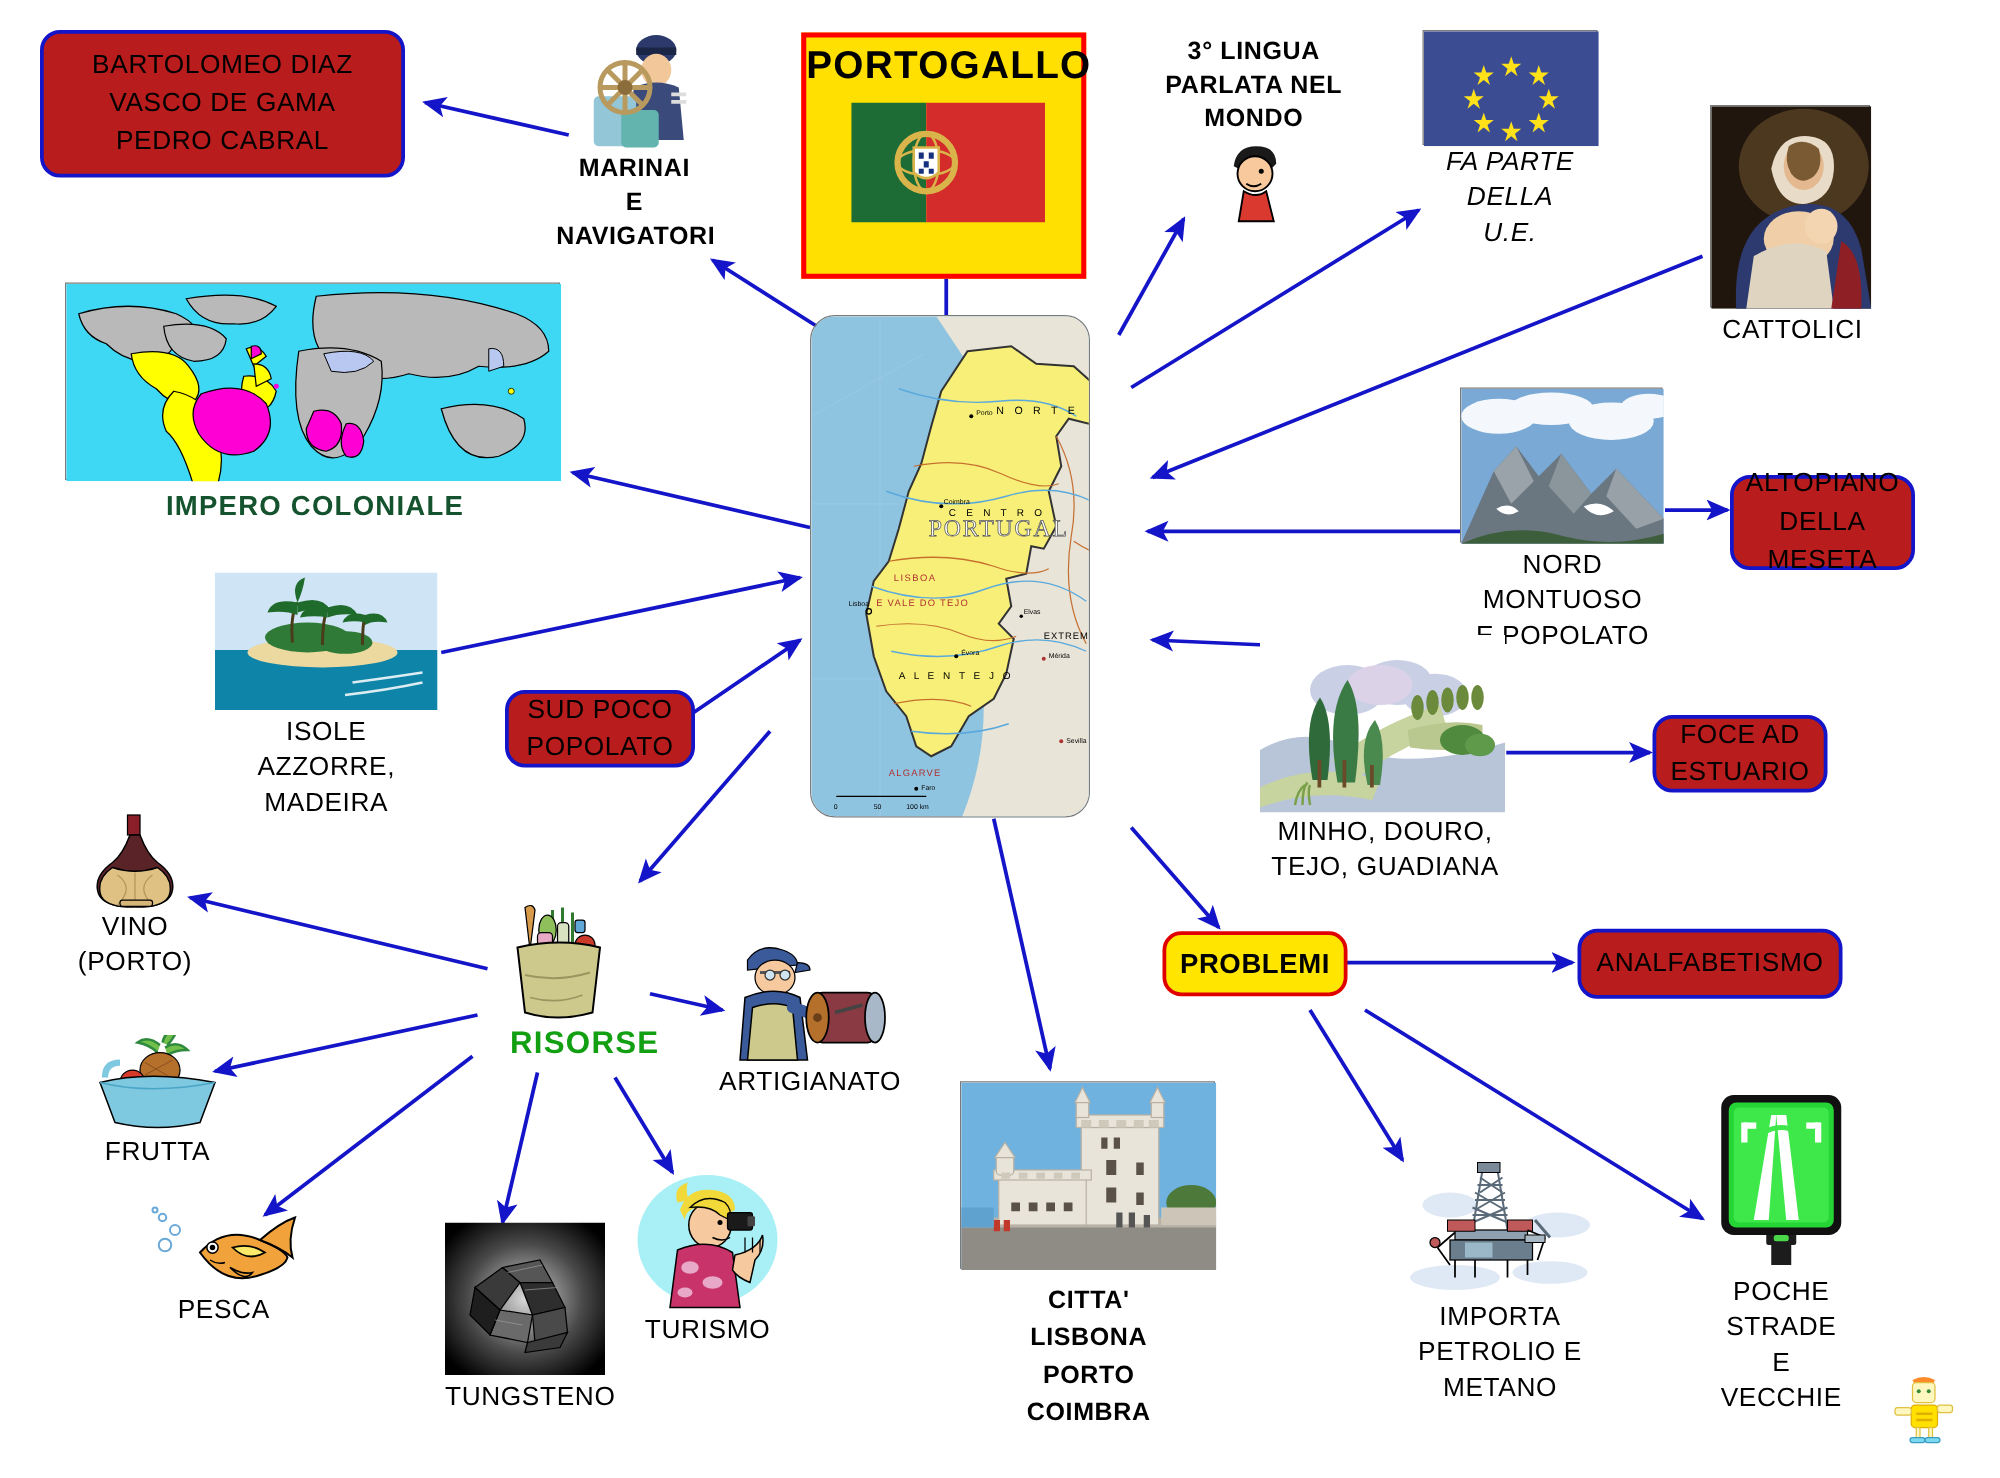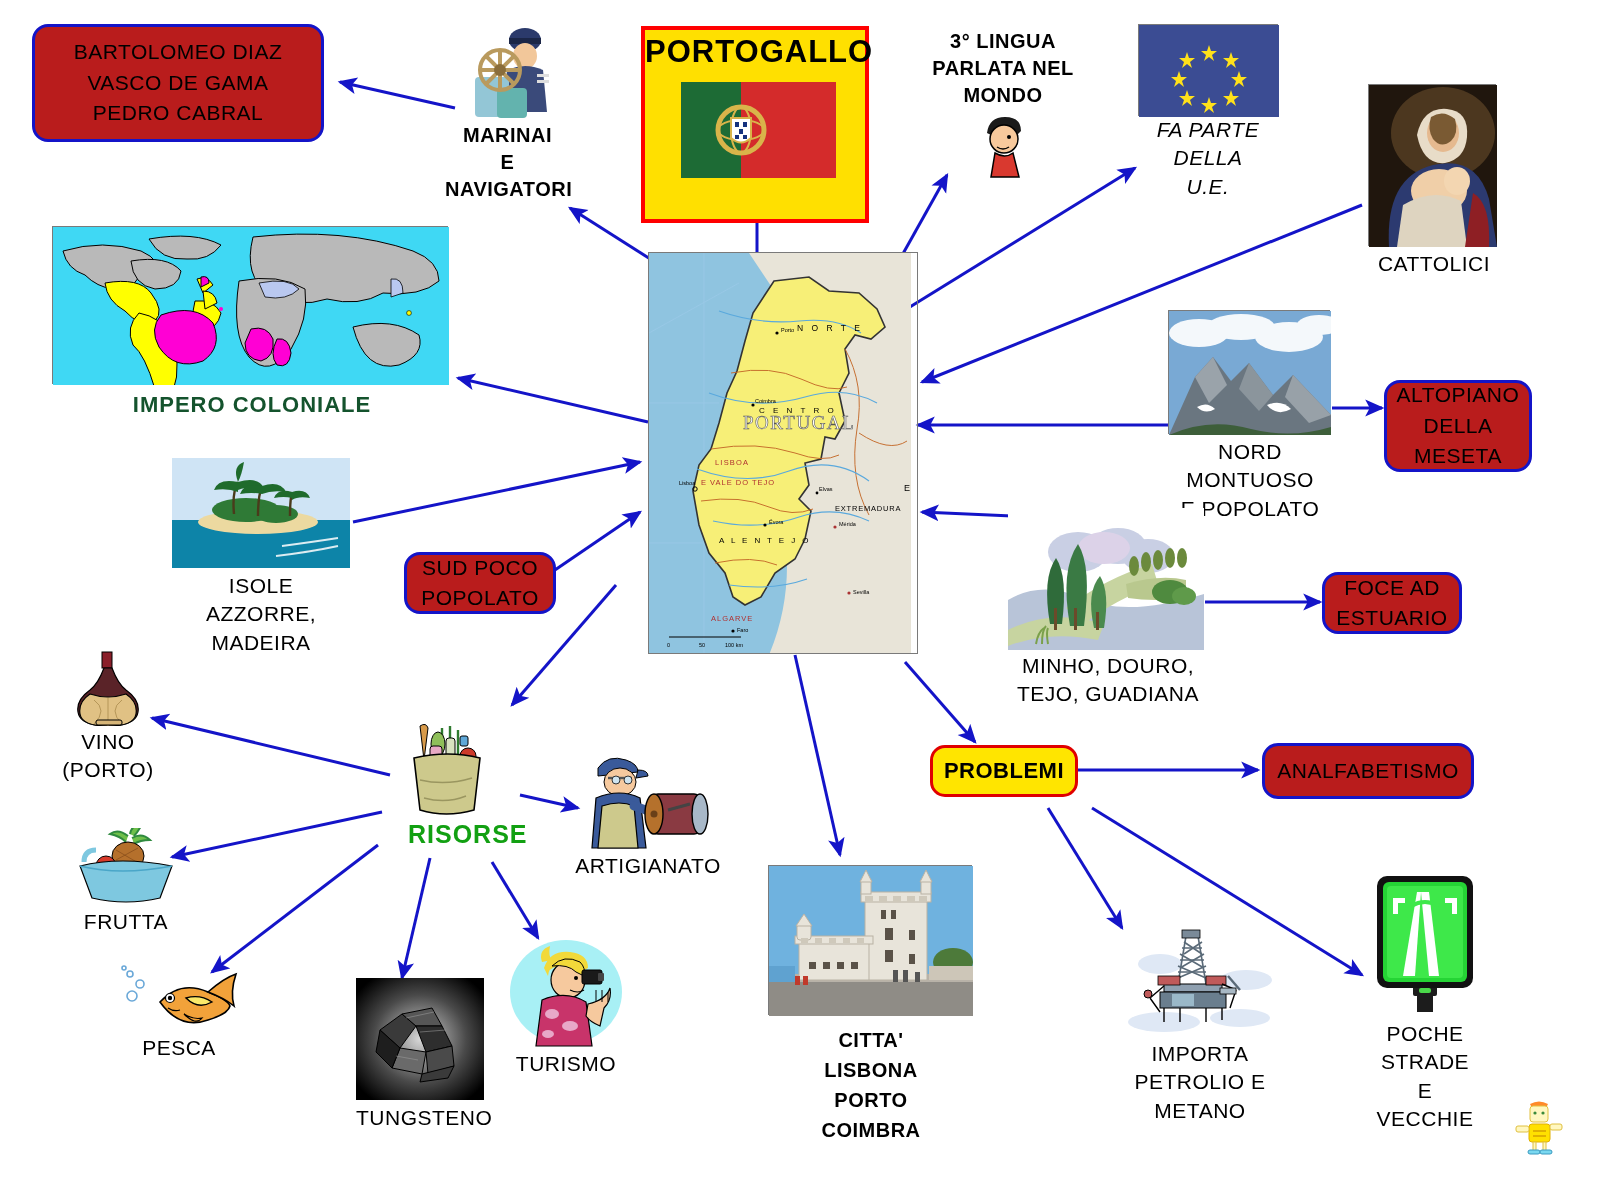--- a/index.html
+++ b/index.html
@@ -196,21 +196,21 @@
       <path d="M62 32 q12 -8 24 2 q4 14 -4 22 q-10 8 -18 -2 q-6 -10 -2 -22 z" fill="#7a5a33"></path>
       <ellipse cx="70" cy="106" rx="28" ry="22" fill="#f0cfa8"></ellipse>
       <ellipse cx="88" cy="96" rx="13" ry="14" fill="#f3d6b1"></ellipse>
       <path d="M34 120 q30 -18 58 -4 l6 46 h-70 z" fill="#ded4c0"></path>
       <path d="M104 108 q18 10 16 54 h-24 z" fill="#8e1f24"></path>
     </svg>
   </div>
   <div class="label lbl-reg" style="margin-top:4px;">CATTOLICI</div>
 </div>
 
-<div class="pic imgborder" style="left:648px;top:252px;width:270px;height:402px;">
+<div class="pic imgborder" style="left:648px;top:252px;width:224px;height:402px;border-radius:20px;">
   <svg width="262" height="402" viewBox="0 0 262 402">
     <rect width="262" height="402" fill="#8fc4e0"></rect>
     <path d="M100 0 L262 0 L262 402 L120 402 Q150 330 130 250 Q118 160 140 60 Z" fill="#e8e4d8"></path>
     <g stroke="#9cc9e8" stroke-width="0.8" fill="none" opacity=".9">
       <line x1="0" y1="80" x2="90" y2="30"></line>
         <line x1="0" y1="150" x2="70" y2="150"></line>
       <line x1="0" y1="290" x2="60" y2="290"></line>
         <line x1="55" y1="0" x2="55" y2="402"></line>
     </g>
     <path d="M125 28 L160 24 L180 38 L210 40 L228 56 L236 74 L222 86 L206 82 L196 96 L200 120
@@ -371,21 +371,21 @@
       <path d="M0 124 q40 -18 82 -6 q40 10 80 -2 l0 8 z" fill="#3d5e3a"></path>
     </svg>
   </div>
   <div class="label lbl-reg" style="margin-top:4px;">
     <div>NORD</div>
     <div>MONTUOSO</div>
     <div>E    POPOLATO</div>
   </div>
 </div>
 
-<div class="roundbox" style="left:1384px;top:380px;width:148px;height:92px;">
+<div class="roundbox" style="left:1384px;top:380px;width:148px;height:76px;">
   <div>
     <div>ALTOPIANO</div>
     <div>DELLA</div>
     <div>MESETA</div>
   </div>
 </div>
 
 <div class="node" style="left:1008px;top:508px;width:200px;">
   <div style="width:196px;height:142px;">
     <svg width="196" height="142" viewBox="0 0 196 142">

